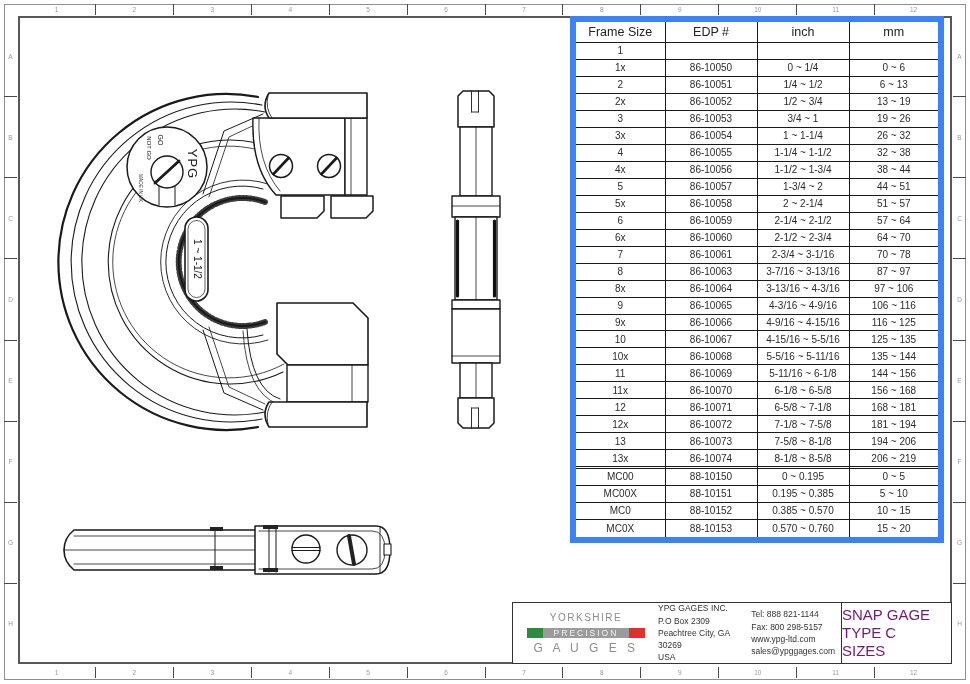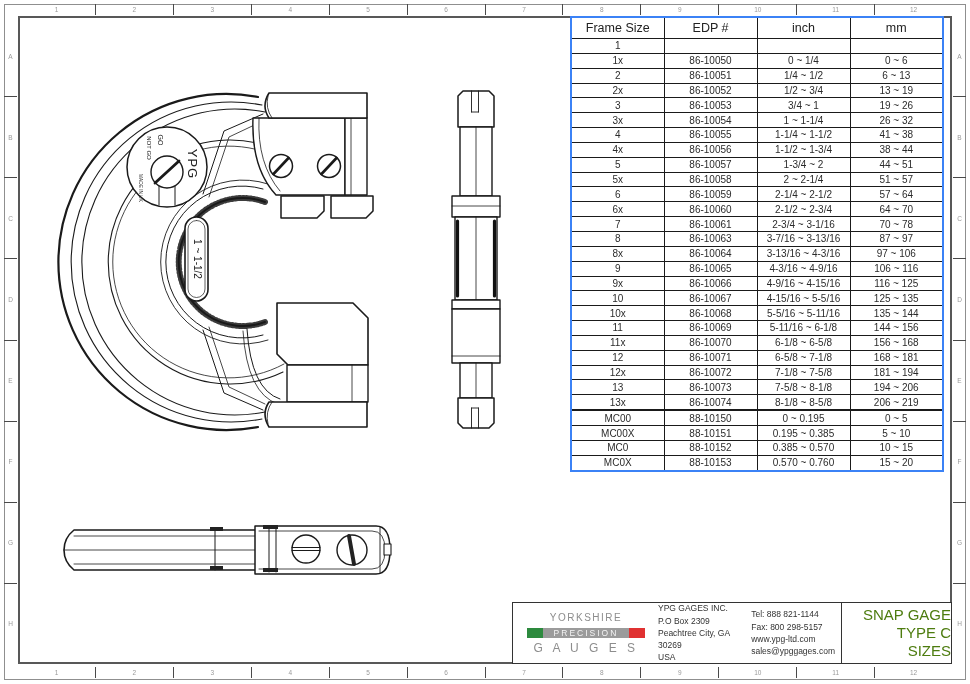--- a/index.html
+++ b/index.html
@@ -11,39 +11,39 @@
   .strip .cell{flex:1;display:flex;align-items:center;justify-content:center;font-size:6.5px;}
   .strip.h{left:18px;right:18px;height:11px;}
   .strip.top{top:4px;} .strip.bottom{bottom:6px;}
   .strip.h .cell + .cell{border-left:1.5px solid #4a4a4a;}
   .strip.v{top:16px;bottom:20px;width:13px;flex-direction:column;}
   .strip.left{left:4px;} .strip.right{right:4px;}
   .strip.v .cell + .cell{border-top:1.5px solid #4a4a4a;}
 
   svg.drawing{position:absolute;left:0;top:0;}
 
-  table.size-table{position:absolute;left:570px;top:16px;width:374px;height:456px;
-    border-collapse:collapse;table-layout:fixed;background:#fff;border:2px solid #3b82f6;padding-left:24px;}
+  table.size-table{position:absolute;left:570px;top:16px;width:374px;height:527px;
+    border-collapse:collapse;table-layout:fixed;background:#fff;border:6px solid #3b82f6;padding-left:24px;}
   table.size-table th, table.size-table td{
     border:1px solid #1a1a1a;text-align:center;vertical-align:middle;padding:0;
     font-size:10px;color:#2b2b2b;white-space:nowrap;overflow:hidden;}
   table.size-table th{font-size:12.5px;font-weight:normal;height:20px;color:#222;}
 
   .title-block{position:absolute;left:512px;top:602px;width:440px;height:62px;
     border:1.5px solid #333;background:#fff;display:flex;box-sizing:border-box;}
   .tb-info{flex:1;display:flex;align-items:center;gap:13px;padding:4px 6px 4px 14px;box-sizing:border-box;}
   .logo{width:118px;text-align:center;flex-shrink:0;}
   .logo-top{color:#8d8d8d;font-size:10px;letter-spacing:1.5px;line-height:12px;}
   .logo-mid{display:flex;align-items:center;height:18px;}
   .logo-block{width:16px;height:10px;flex-shrink:0;}
   .logo-grey{flex:1;background:#9b9b9b;color:#f4f4f4;font-size:8.5px;letter-spacing:2px;line-height:10.5px;text-align:center;}
   .logo-bottom{color:#8d8d8d;font-size:12px;letter-spacing:3.5px;line-height:12px;}
   .tb-company,.tb-contact{font-size:8.5px;color:#333;line-height:1.45;}
   .tb-title{width:109px;border-left:1.5px solid #333;display:flex;flex-direction:column;
-    align-items:flex-end;justify-content:center;font-size:15px;color:#4d7c0f;line-height:1.22;
+    align-items:flex-start;justify-content:center;font-size:15px;color:#701a75;line-height:1.22;
     text-align:center;flex-shrink:0;}
 </style>
 </head>
 <body>
 
 <div class="sheet">
 
   <div class="outer-border"></div>
 
   <div class="strip h top">
@@ -248,21 +248,21 @@
         <tr>
           <td>3x</td>
           <td>86-10054</td>
           <td>1 ~ 1-1/4</td>
           <td>26 ~ 32</td>
         </tr>
         <tr>
           <td>4</td>
           <td>86-10055</td>
           <td>1-1/4 ~ 1-1/2</td>
-          <td>41 ~ 38</td>
+          <td>32 ~ 38</td>
         </tr>
         <tr>
           <td>4x</td>
           <td>86-10056</td>
           <td>1-1/2 ~ 1-3/4</td>
           <td>38 ~ 44</td>
         </tr>
         <tr>
           <td>5</td>
           <td>86-10057</td>

